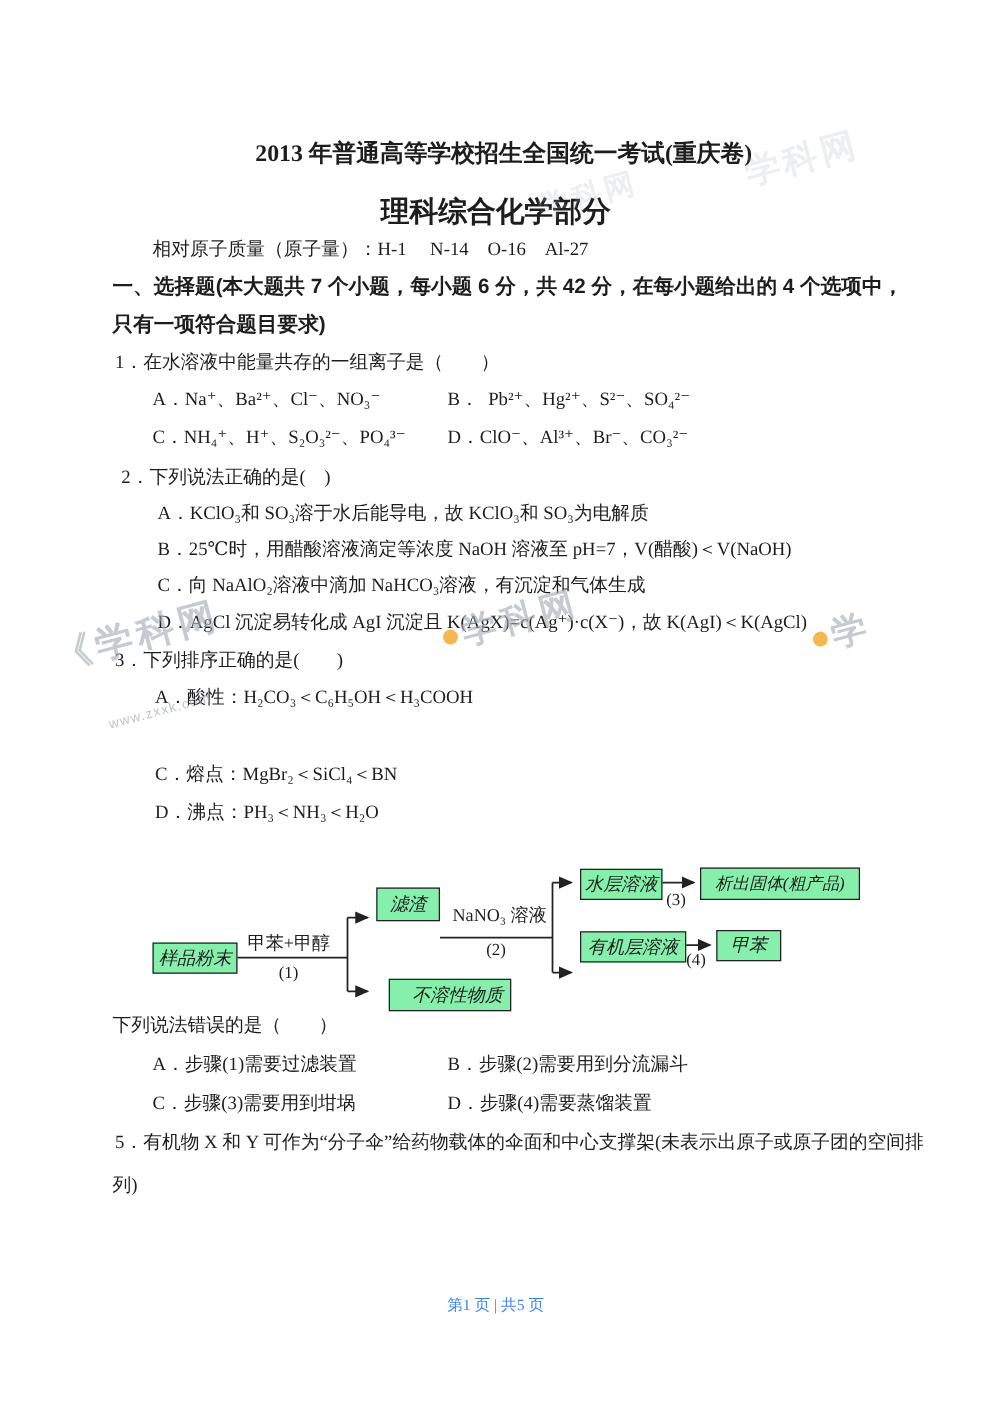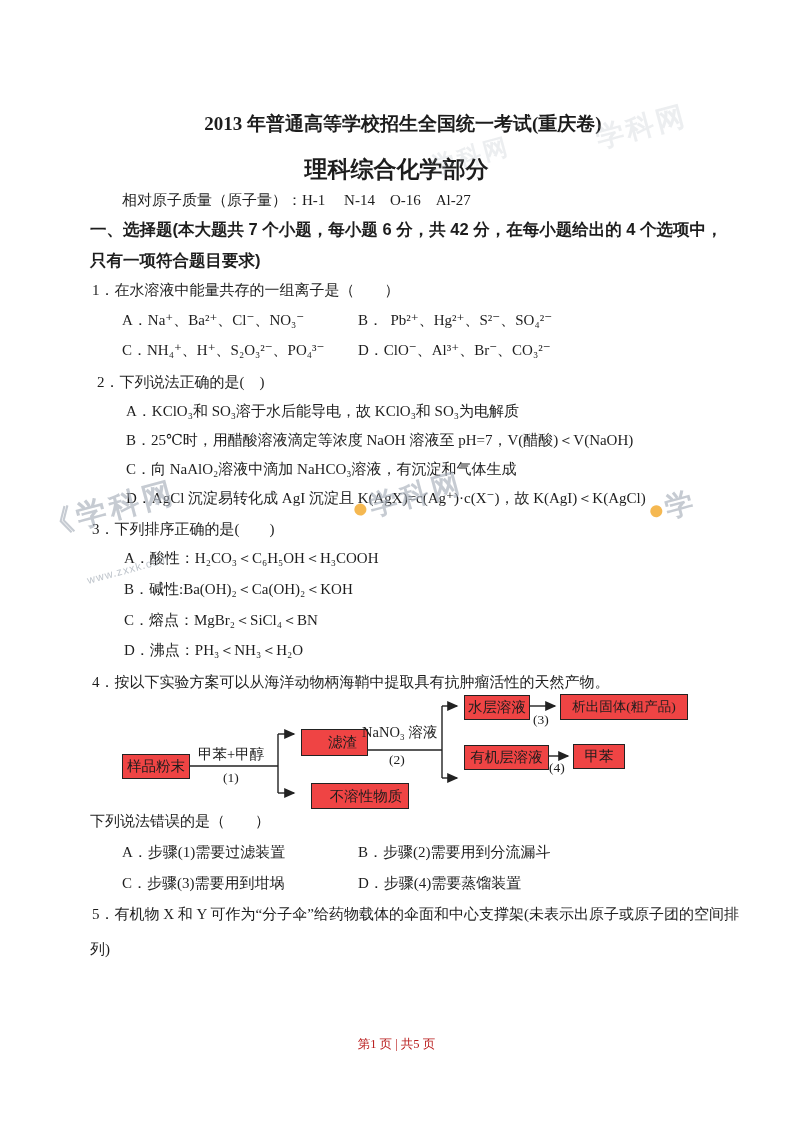--- a/index.html
+++ b/index.html
@@ -5,27 +5,27 @@
   html,body{margin:0;padding:0;background:#ffffff;}
   .page{position:relative;width:793px;height:1122px;background:#ffffff;overflow:hidden;
         font-family:"Liberation Serif","DejaVu Serif",serif;color:#1d1d1d;}
   .t{position:absolute;white-space:pre;font-size:15px;line-height:1.25;}
   .bold{font-weight:700;}
   .sans{font-family:"Liberation Sans","DejaVu Sans",sans-serif;}
   .center{left:0;right:0;text-align:center;}
   .title{font-size:19px;padding-left:13px;}
   .subtitle{font-size:23px;}
   .sec{font-size:16.5px;}
-  .footer{font-size:12.5px;color:#b91c1c;}
+  .footer{font-size:12.5px;color:#3b82f6;}
 
   
   .fc{position:absolute;left:90px;top:690px;width:620px;height:122px;}
   .fc svg{position:absolute;left:0;top:0;}
-  .fbox{position:absolute;border:1.4px solid #222;background:#ef4444;display:flex;
-        align-items:center;justify-content:center;white-space:pre;font-size:14.5px;}
+  .fbox{position:absolute;border:1.4px solid #222;background:#86efac;display:flex;
+        align-items:center;justify-content:center;white-space:pre;font-size:14.5px;font-style:italic;}
   .fbox.small{font-size:13.5px;}
   .flab{position:absolute;white-space:pre;font-size:14.5px;}
   .fstep{position:absolute;white-space:pre;font-size:13.5px;}
 
   
   .wm{position:absolute;transform:rotate(-15deg);white-space:pre;
       font-family:"Liberation Sans","DejaVu Sans",sans-serif;font-weight:700;
       pointer-events:none;}
   .wm-main{font-size:30px;letter-spacing:4px;color:rgba(163,171,182,0.62);}
   .wm-url{font-size:11px;letter-spacing:1px;color:rgba(168,176,186,0.75);font-weight:400;}
@@ -51,25 +51,23 @@
   <div class="t" style="left:358px;top:341px;">D．ClO⁻、Al³⁺、Br⁻、CO₃²⁻</div>
 
   <div class="t" style="left:97px;top:373px;">2．下列说法正确的是(　)</div>
   <div class="t" style="left:126px;top:402px;">A．KClO₃和 SO₃溶于水后能导电，故 KClO₃和 SO₃为电解质</div>
   <div class="t" style="left:126px;top:431px;">B．25℃时，用醋酸溶液滴定等浓度 NaOH 溶液至 pH=7，V(醋酸)＜V(NaOH)</div>
   <div class="t" style="left:126px;top:460px;">C．向 NaAlO₂溶液中滴加 NaHCO₃溶液，有沉淀和气体生成</div>
   <div class="t" style="left:126px;top:489px;">D．AgCl 沉淀易转化成 AgI 沉淀且 K(AgX)=c(Ag⁺)·c(X⁻)，故 K(AgI)＜K(AgCl)</div>
 
   <div class="t" style="left:92px;top:520px;">3．下列排序正确的是(　　)</div>
   <div class="t" style="left:124px;top:549px;text-align:center;">A．酸性：H₂CO₃＜C₆H₅OH＜H₃COOH</div>
-  <div class="t" style="left:124px;top:580px;">B．碱性:Ba(OH)₂＜Ca(OH)₂＜KOH</div>
   <div class="t" style="left:124px;top:611px;">C．熔点：MgBr₂＜SiCl₄＜BN</div>
   <div class="t" style="left:124px;top:641px;">D．沸点：PH₃＜NH₃＜H₂O</div>
 
-  <div class="t" style="left:92px;top:673px;">4．按以下实验方案可以从海洋动物柄海鞘中提取具有抗肿瘤活性的天然产物。</div>
 
   <div class="fc">
     <svg width="620" height="122" viewBox="0 0 620 122">
       <defs>
         <marker id="ah" markerWidth="9" markerHeight="8" refX="7" refY="3.5" orient="auto">
           <path d="M0,0 L8,3.5 L0,7 z" fill="#222"></path>
         </marker>
       </defs>
       <g stroke="#222" stroke-width="1.4" fill="none">
         <path d="M98 76 H188"></path>
@@ -80,21 +78,21 @@
         <path d="M352 16 V88"></path>
         <path d="M352 16 H367" marker-end="url(#ah)"></path>
         <path d="M352 88 H367" marker-end="url(#ah)"></path>
         <path d="M438 16 H465" marker-end="url(#ah)"></path>
         <path d="M457 66 H478" marker-end="url(#ah)"></path>
       </g>
     </svg>
     <div class="fbox" style="left:32px;top:64px;width:66px;height:23px;">样品粉末</div>
     <div class="flab" style="left:108px;top:55px;">甲苯+甲醇</div>
     <div class="fstep" style="left:133px;top:80px;">(1)</div>
-    <div class="fbox" style="left:211px;top:39px;width:49px;height:25px;padding-left:16px;">滤渣</div>
+    <div class="fbox" style="left:211px;top:20px;width:49px;height:25px;">滤渣</div>
     <div class="fbox" style="left:221px;top:93px;width:84px;height:24px;padding-left:12px;">不溶性物质</div>
     <div class="flab" style="left:272px;top:33px;">NaNO₃ 溶液</div>
     <div class="fstep" style="left:299px;top:62px;background:#fff;">(2)</div>
     <div class="fbox" style="left:374px;top:5px;width:64px;height:23px;">水层溶液</div>
     <div class="fstep" style="left:443px;top:22px;">(3)</div>
     <div class="fbox small" style="left:470px;top:4px;width:126px;height:24px;">析出固体(粗产品)</div>
     <div class="fbox" style="left:374px;top:55px;width:83px;height:23px;">有机层溶液</div>
     <div class="fstep" style="left:459px;top:70px;">(4)</div>
     <div class="fbox" style="left:483px;top:54px;width:50px;height:23px;">甲苯</div>
   </div>

